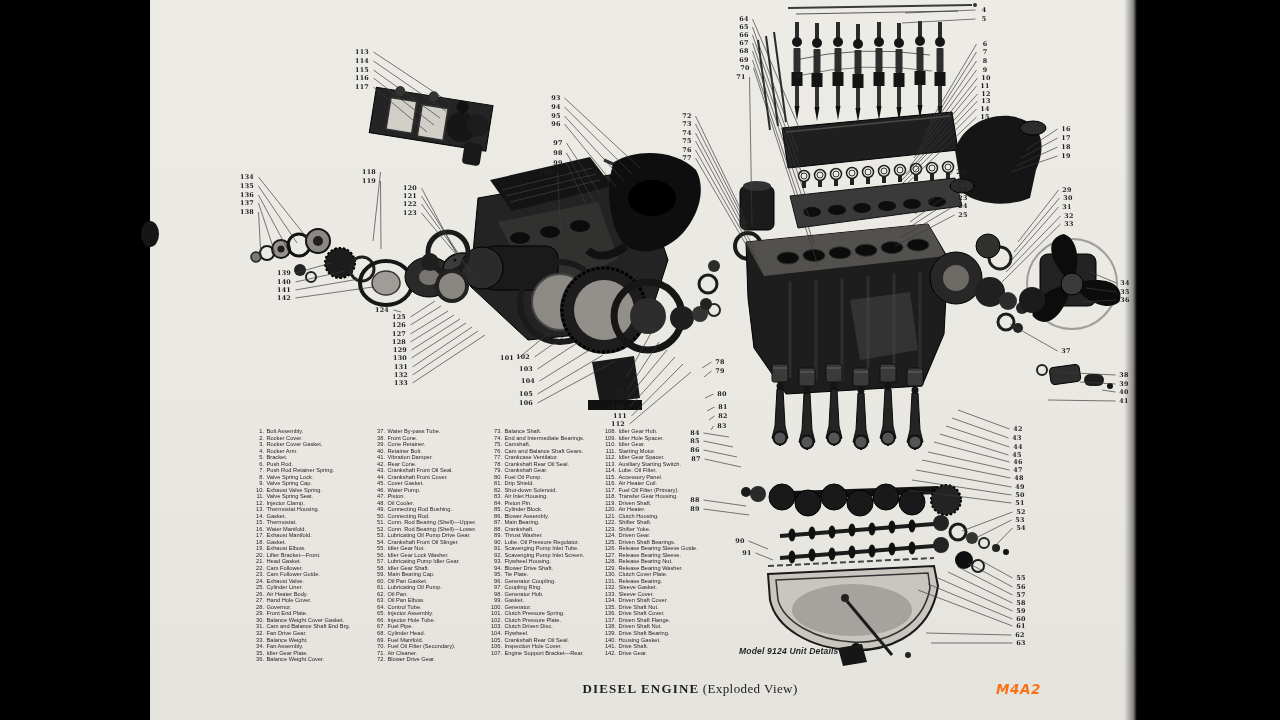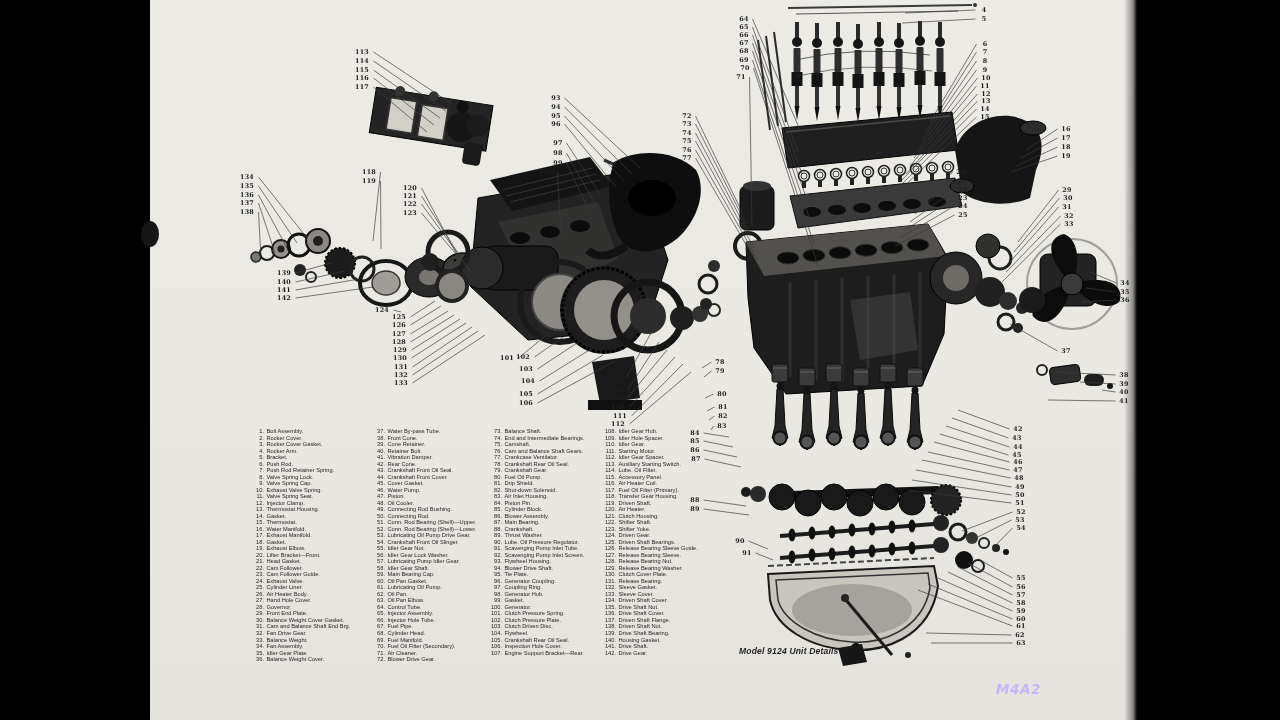--- a/index.html
+++ b/index.html
@@ -18,21 +18,21 @@
   .pl-row{display:flex;line-height:6.52px;font-size:5.7px;color:#262626;white-space:nowrap;}
   .pl-num{width:18px;text-align:right;flex:none;margin-right:2.5px;}
   .pl-col.c3 .pl-num,.pl-col.c4 .pl-num{width:20px;}
   .model-note{position:absolute;left:739px;top:646px;font:bold italic 8.5px "Liberation Sans",sans-serif;
         color:#242424;letter-spacing:.2px;}
   .caption{position:absolute;left:440px;top:681px;width:500px;text-align:center;
         font-family:"Liberation Serif",serif;font-size:13px;color:#1d1d1d;}
   .caption .cap-bold{font-weight:bold;letter-spacing:1.2px;}
   .caption .cap-normal{font-weight:normal;letter-spacing:.4px;}
   .page-code{position:absolute;left:996px;top:681px;font:bold italic 13.5px "DejaVu Sans",sans-serif;
-        color:#c4b5fd;letter-spacing:.6px;}
+        color:#f97316;letter-spacing:.6px;}
 </style>
 </head>
 <body>
 
 <div class="stage">
   <div class="scan"></div>
   <div class="scan-edge"></div>
 
   <svg class="diagram" width="1280" height="720" viewBox="0 0 1280 720">
     <defs>
@@ -1140,15 +1140,19 @@
         <span class="pl-name">Drive Shaft.</span>
       </div>
       <div class="pl-row">
         <span class="pl-num">142.</span>
         <span class="pl-name">Drive Gear.</span>
       </div>
     </div>
 
   <div class="model-note">Model 9124 Unit Details</div>
 
+  <div class="caption">
+    <span class="cap-bold">DIESEL ENGINE</span>
+    <span class="cap-normal">(Exploded View)</span>
+  </div>
 
   <div class="page-code">M4A2</div>
 </div>
 
 </body></html>

